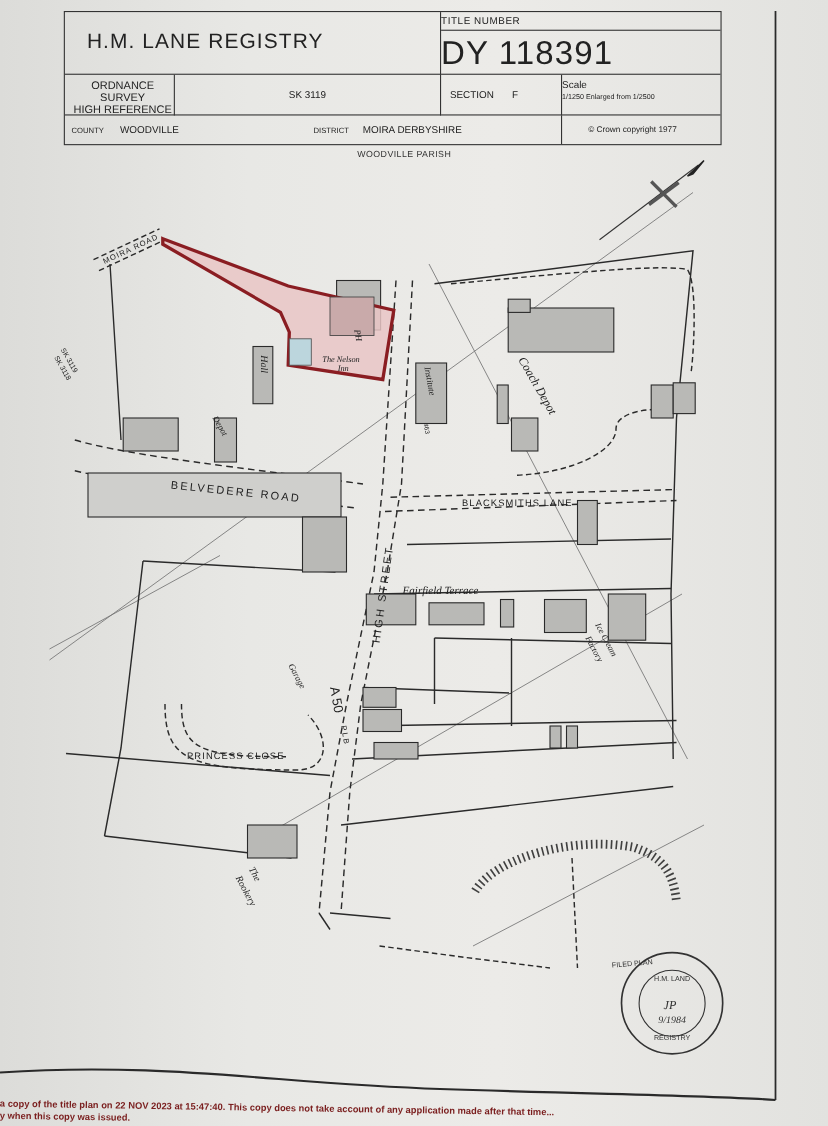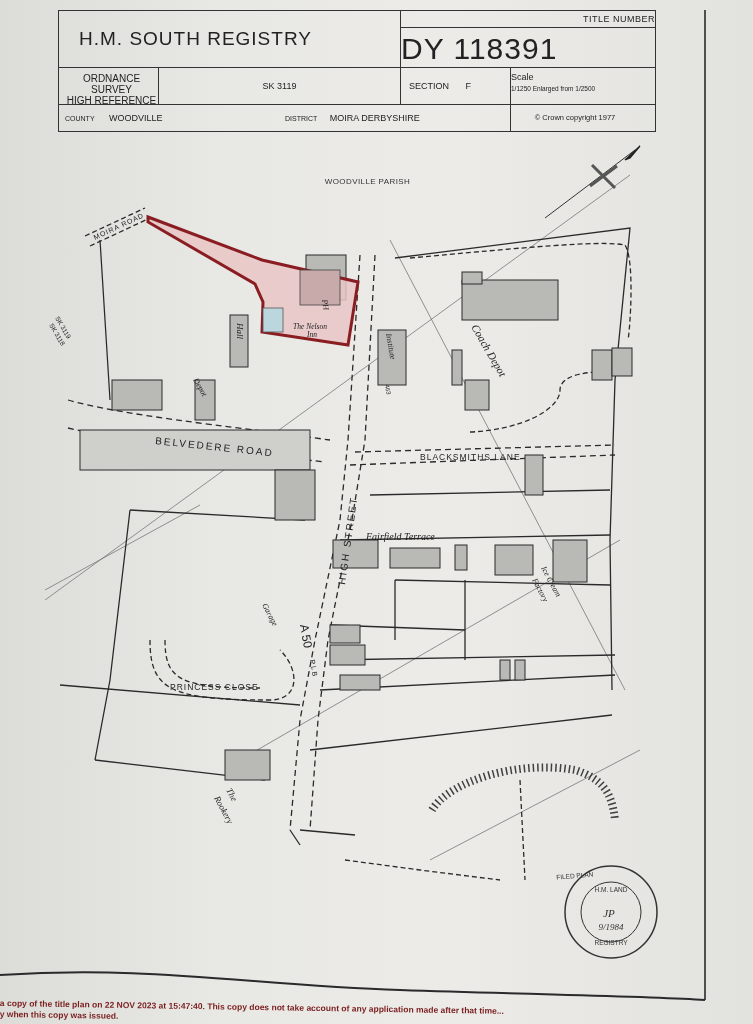--- a/index.html
+++ b/index.html
@@ -13,50 +13,50 @@
   }
   .header {
     position:absolute; left:58px; top:10px; width:598px; height:122px;
     border:1.5px solid #333; background:transparent; box-sizing:border-box;
     color:#222;
   }
   .hcell { position:absolute; box-sizing:border-box; border-color:#333; border-style:solid; border-width:0; }
   .t-main { left:0; top:0; width:342px; height:57px; border-right-width:1.5px; border-bottom-width:1.5px;
     font-size:19px; letter-spacing:1px; display:flex; align-items:center; padding-left:20px; }
   .t-titlelbl { left:342px; top:0; width:254px; height:17px; border-bottom-width:1px;
-    font-size:9px; letter-spacing:0.5px; text-align:right; line-height:17px; }
+    font-size:9px; letter-spacing:0.5px; text-align:left; line-height:17px; }
   .t-titlenum { left:342px; top:17px; width:254px; height:40px; border-bottom-width:1.5px;
     font-size:30px; text-align:left; line-height:42px; letter-spacing:1px; }
   .t-osref { left:0; top:57px; width:100px; height:37px; border-right-width:1.5px; border-bottom-width:1.5px;
     font-size:10px; padding:5px 0 0 6px; line-height:11px;text-align:center; }
   .t-sk { left:100px; top:57px; width:242px; height:37px; border-right-width:1.5px; border-bottom-width:1.5px;
     font-size:9px; text-align:center; line-height:37px; }
   .t-section { left:342px; top:57px; width:110px; height:37px; border-right-width:1.5px; border-bottom-width:1.5px;
     font-size:9px; line-height:37px; padding-left:8px; }
   .t-scale { left:452px; top:57px; width:144px; height:37px; border-bottom-width:1.5px;
     text-align:left; padding-top:4px; }
   .t-scale .s1 { font-size:9px; display:block; }
   .t-scale .s2 { font-size:6.5px; display:block; margin-top:3px; }
   .t-county { left:0; top:94px; width:452px; height:26px; border-right-width:1.5px;
     font-size:9px; line-height:26px; padding-left:6px; }
   .t-county .lbl { font-size:7px; margin-right:12px; }
   .t-county .dist { position:absolute; left:226px; top:0; }
   .t-copy { left:444px; top:94px; width:144px; height:26px; font-size:7.5px; line-height:26px; text-align:center; }
-  .parish { position:absolute; left:0; top:136px; width:735px; text-align:center; font-size:8px; color:#333; letter-spacing:0.4px;margin-top:41px; }
+  .parish { position:absolute; left:0; top:136px; width:735px; text-align:center; font-size:8px; color:#333; letter-spacing:0.4px; }
   .map-svg { position:absolute; left:0; top:0; }
   .footer { position:absolute; left:0; top:998px; width:753px; height:26px; color:#7a1e1e; font-size:8.5px; font-weight:bold; line-height:11px; transform:rotate(0.9deg); transform-origin:left top; }
   .footer div { white-space:nowrap; }
 </style>
 </head>
 <body>
 
 <div class="paper">
 
   <div class="header">
-    <div class="hcell t-main">H.M. SOUTH REGISTRY</div>
+    <div class="hcell t-main">H.M. LANE REGISTRY</div>
     <div class="hcell t-titlelbl">TITLE NUMBER</div>
     <div class="hcell t-titlenum">DY 118391</div>
     <div class="hcell t-osref">
       <span>ORDNANCE SURVEY</span><br>
       <span>HIGH REFERENCE</span>
     </div>
     <div class="hcell t-sk">SK 3119</div>
     <div class="hcell t-section">
       <span>SECTION</span>
       <span style="margin-left:14px">F</span>

